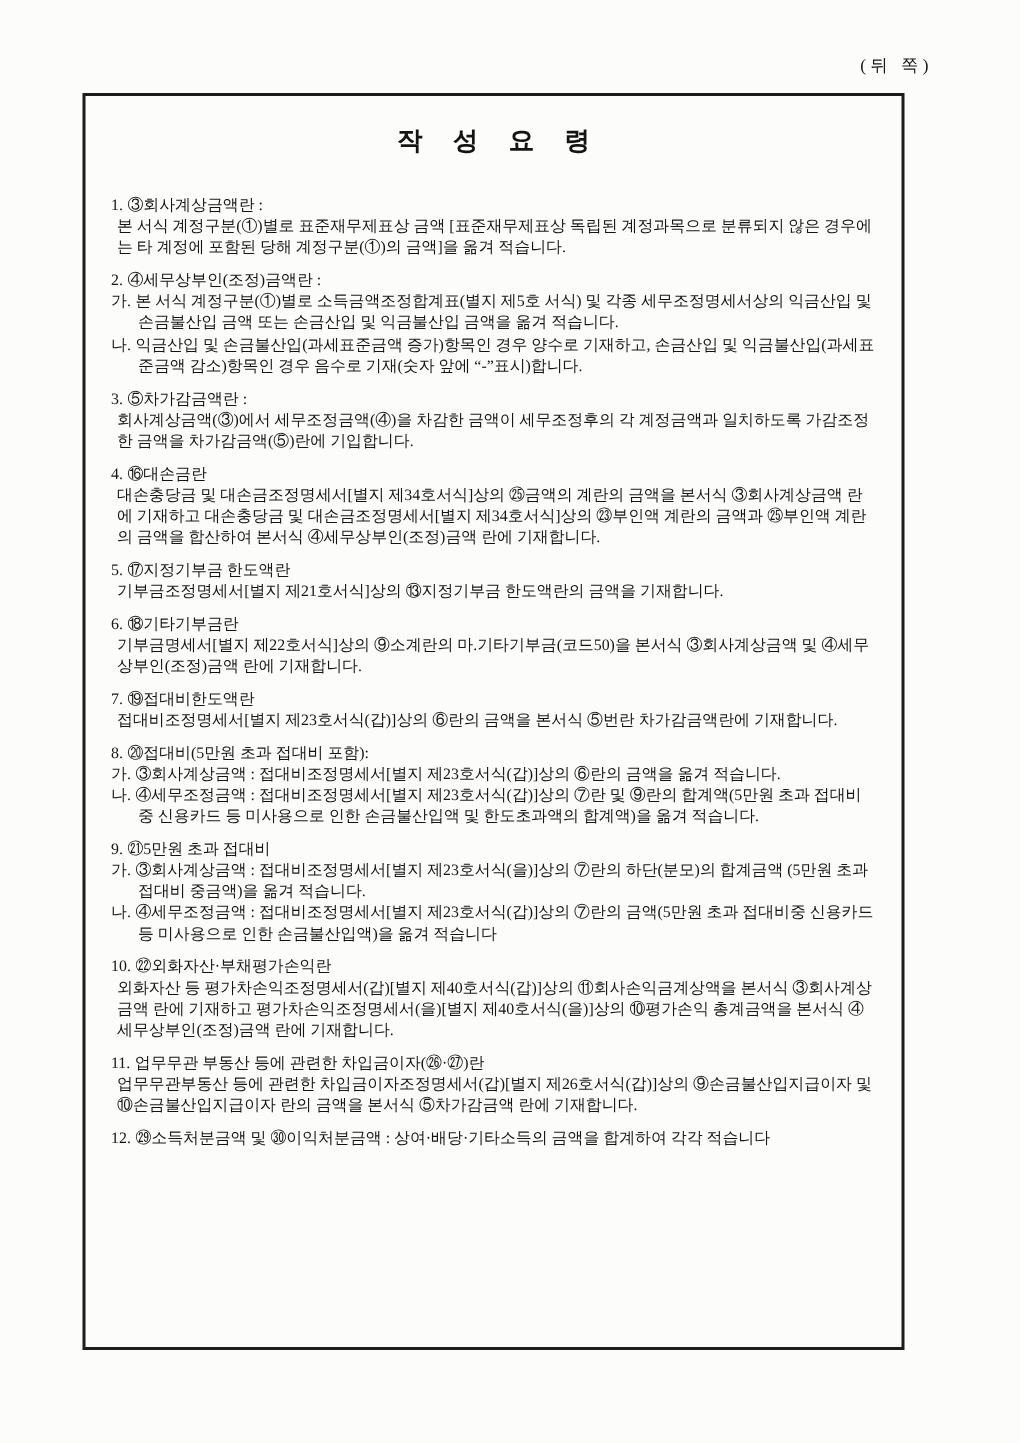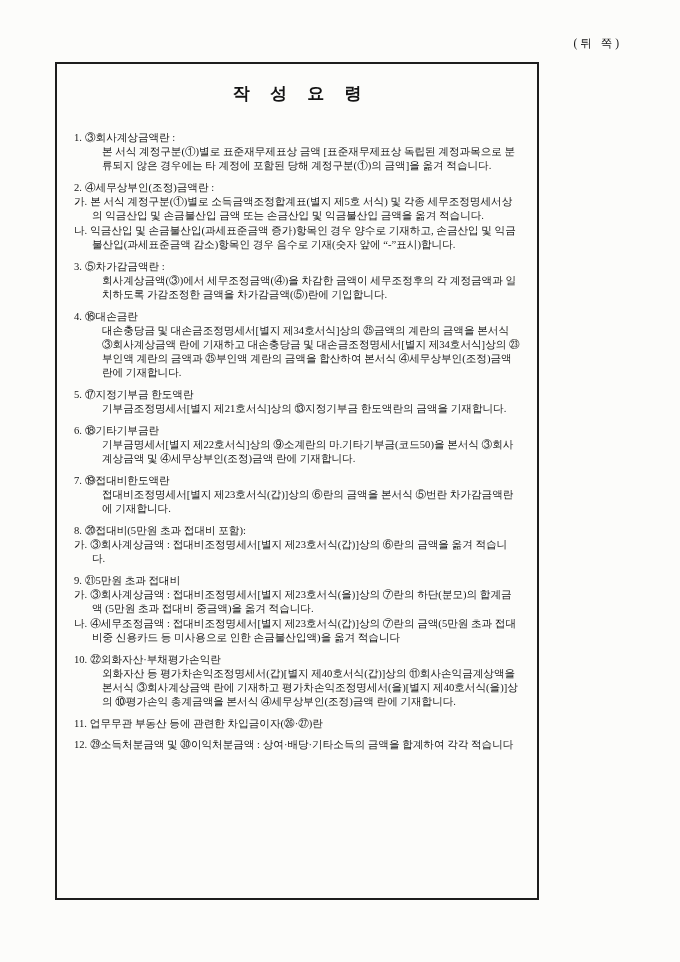--- a/index.html
+++ b/index.html
@@ -11,42 +11,42 @@
     color: #141414;
     position: relative;
     overflow: hidden;
   }
   .corner-note {
     position: absolute; top: 36px; right: 58px;
     font-size: 11.5px; letter-spacing: 3px; padding-left: 46px;
   }
   .frame {
     position: absolute; left: 55px; top: 62px;
-    width: 484px; height: 838px;
+    width: 548px; height: 838px;
     border: 2px solid #1d1d1d;
     padding: 14px 17px;
     background: #fcfcfa;
   }
   .page-title {
     margin: 4px 0 26px;
     text-align: center;
     font-size: 17px;
     font-weight: 600;
     letter-spacing: 8px;
     text-indent: 8px;
   }
   .item {
     font-size: 10.6px;
     line-height: 1.34;
     margin-bottom: 7.5px;
     font-family: Liberation Serif, serif;
   }
   .head-line { white-space: normal; }
   .num { margin-right: 3px; }
-  .body { margin-left: 28px; }
+  .body { margin-left: 4px; }
   .note { margin-left: 16px; }
   .sub {
     margin-left: 0;
     padding-left: 18px;
     text-indent: -18px;
   }
   .sub-label { margin-right: 3px; }
 </style>
 </head>
 <body>
@@ -89,34 +89,36 @@
   </div>
 
   <div class="item">
     <div class="head-line"><span class="num">7.</span><span>⑲접대비한도액란</span></div>
     <div class="body">접대비조정명세서[별지 제23호서식(갑)]상의 ⑥란의 금액을 본서식 ⑤번란 차가감금액란에 기재합니다.</div>
   </div>
 
   <div class="item">
     <div class="head-line"><span class="num">8.</span><span>⑳접대비(5만원 초과 접대비 포함):</span></div>
     <div class="sub"><span class="sub-label">가.</span><span>③회사계상금액 : 접대비조정명세서[별지 제23호서식(갑)]상의 ⑥란의 금액을 옮겨 적습니다.</span></div>
+    <div class="sub"><span class="sub-label">나.</span><span>④세무조정금액 : 접대비조정명세서[별지 제23호서식(갑)]상의 ⑦란 및 ⑨란의 합계액(5만원 초과 접대비 중 신용카드 등 미사용으로 인한 손금불산입액 및 한도초과액의 합계액)을 옮겨 적습니다.</span></div>
   </div>
 
   <div class="item">
     <div class="head-line"><span class="num">9.</span><span>㉑5만원 초과 접대비</span></div>
     <div class="sub"><span class="sub-label">가.</span><span>③회사계상금액 : 접대비조정명세서[별지 제23호서식(을)]상의 ⑦란의 하단(분모)의 합계금액 (5만원 초과 접대비 중금액)을 옮겨 적습니다.</span></div>
     <div class="sub"><span class="sub-label">나.</span><span>④세무조정금액 : 접대비조정명세서[별지 제23호서식(갑)]상의 ⑦란의 금액(5만원 초과 접대비중 신용카드 등 미사용으로 인한 손금불산입액)을 옮겨 적습니다</span></div>
   </div>
 
   <div class="item">
     <div class="head-line"><span class="num">10.</span><span>㉒외화자산·부채평가손익란</span></div>
     <div class="body">외화자산 등 평가차손익조정명세서(갑)[별지 제40호서식(갑)]상의 ⑪회사손익금계상액을 본서식 ③회사계상금액 란에 기재하고 평가차손익조정명세서(을)[별지 제40호서식(을)]상의 ⑩평가손익 총계금액을 본서식 ④세무상부인(조정)금액 란에 기재합니다.</div>
   </div>
 
   <div class="item">
     <div class="head-line"><span class="num">11.</span><span>업무무관 부동산 등에 관련한 차입금이자(㉖·㉗)란</span></div>
+    <div class="body">업무무관부동산 등에 관련한 차입금이자조정명세서(갑)[별지 제26호서식(갑)]상의 ⑨손금불산입지급이자 및 ⑩손금불산입지급이자 란의 금액을 본서식 ⑤차가감금액 란에 기재합니다.</div>
   </div>
 
   <div class="item">
     <div class="head-line"><span class="num">12.</span><span>㉙소득처분금액 및 ㉚이익처분금액 : 상여·배당·기타소득의 금액을 합계하여 각각 적습니다</span></div>
   </div>
 
 </div>
 
 </body></html>

